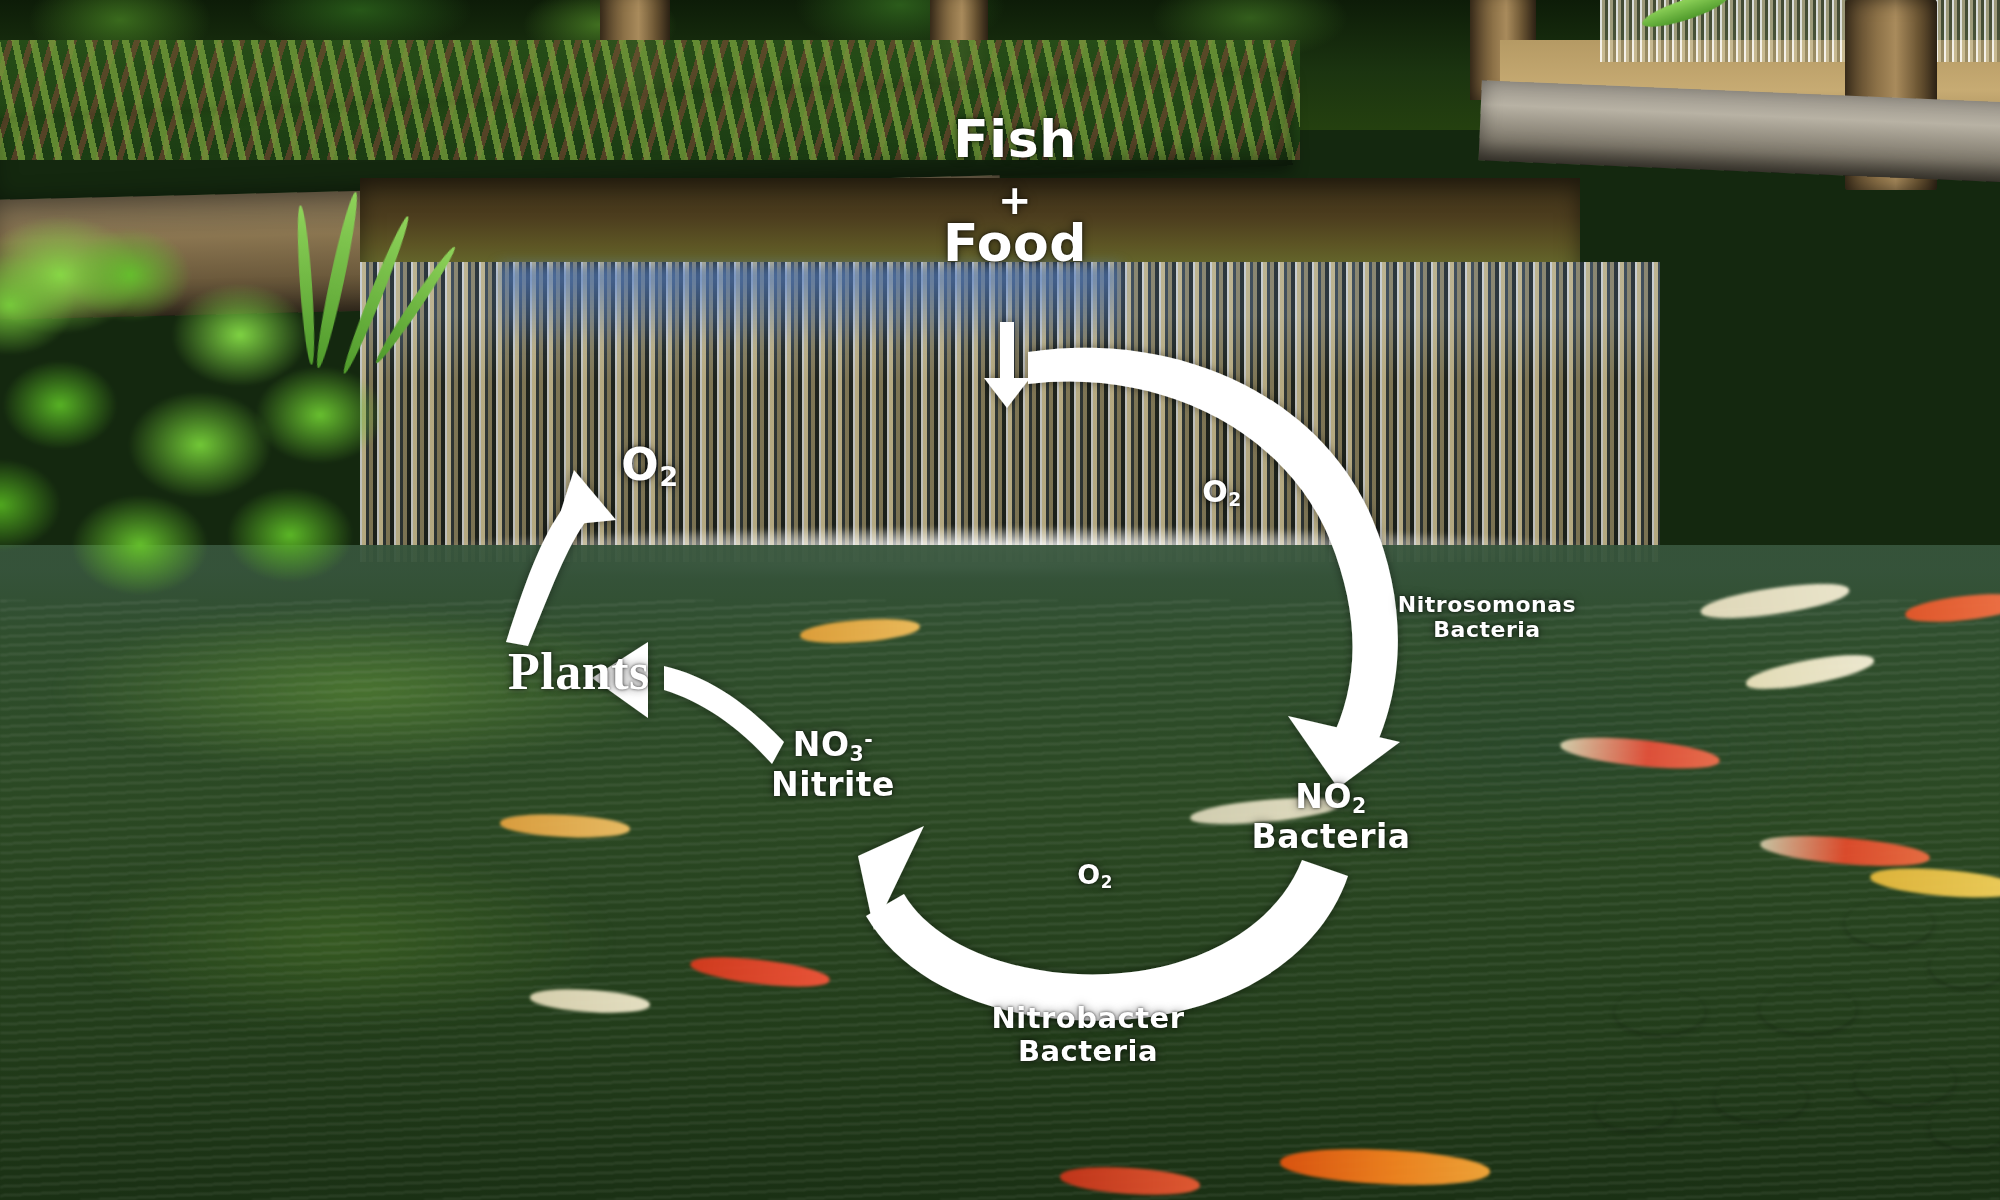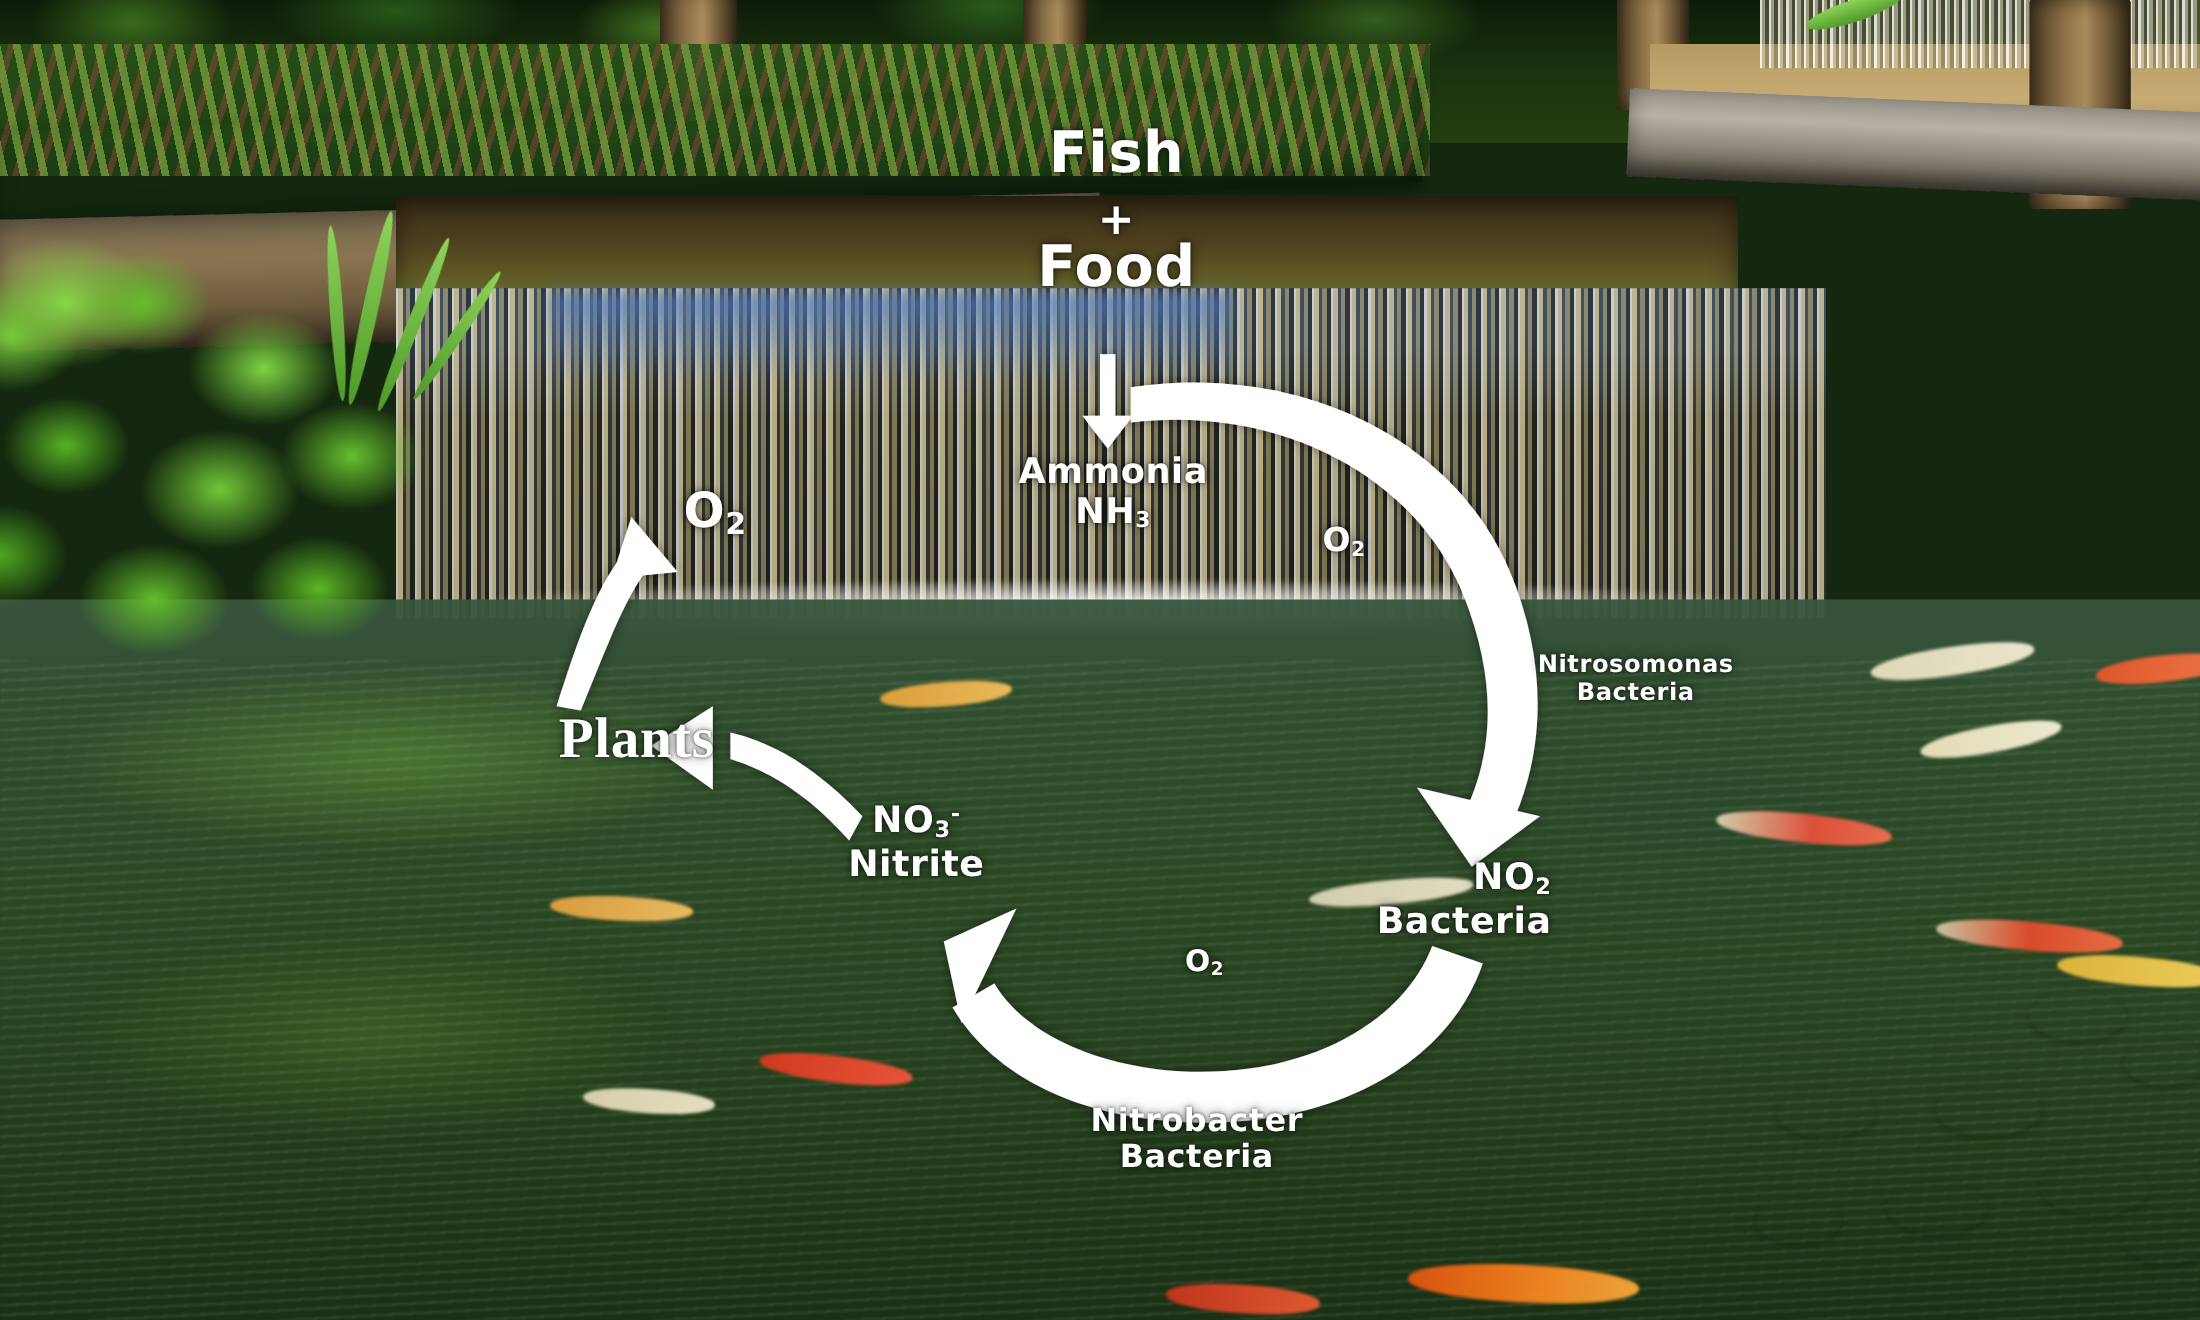--- a/index.html
+++ b/index.html
@@ -180,21 +180,21 @@
   sub{font-size:.62em;vertical-align:-.22em;}
   sup{font-size:.62em;vertical-align:.46em;}
 
   #lbl-fish{left:1015px;top:110px;font-size:52px;}
   #lbl-plus{left:1015px;top:178px;font-size:40px;}
   #lbl-food{left:1015px;top:214px;font-size:52px;}
   #lbl-ammonia{left:1012px;top:410px;font-size:32px;}
   #lbl-o2-left{left:650px;top:440px;font-size:44px;}
   #lbl-o2-right{left:1222px;top:475px;font-size:30px;}
   #lbl-nitroso{left:1487px;top:592px;font-size:22px;}
-  #lbl-no2{left:1331px;top:778px;font-size:33px;text-align:right;}
+  #lbl-no2{left:1331px;top:778px;font-size:33px;}
   #lbl-o2-bot{left:1095px;top:860px;font-size:27px;}
   #lbl-nitrobact{left:1088px;top:1002px;font-size:29px;}
   #lbl-no3{left:833px;top:726px;font-size:33px;}
   #lbl-plants{left:508px;top:642px;font-size:52px;transform:none;font-family:Liberation Serif, serif;}
 </style>
 </head>
 <body>
 
 <div id="stage">
 
@@ -302,24 +302,20 @@
           <polygon points="574,470 616,520 556,526"></polygon>
         </g>
 
       </g>
     </svg>
 
     <div class="lbl ctr" id="lbl-fish">Fish</div>
     <div class="lbl ctr" id="lbl-plus">+</div>
     <div class="lbl ctr" id="lbl-food">Food</div>
 
-    <div class="lbl ctr" id="lbl-ammonia">
-      <span>Ammonia</span><br>
-      <span><span>NH</span><sub>3</sub></span>
-    </div>
 
     <div class="lbl ctr" id="lbl-o2-left">
       <span>O</span><sub>2</sub>
     </div>
 
     <div class="lbl ctr" id="lbl-o2-right">
       <span>O</span><sub>2</sub>
     </div>
 
     <div class="lbl ctr" id="lbl-nitroso">

